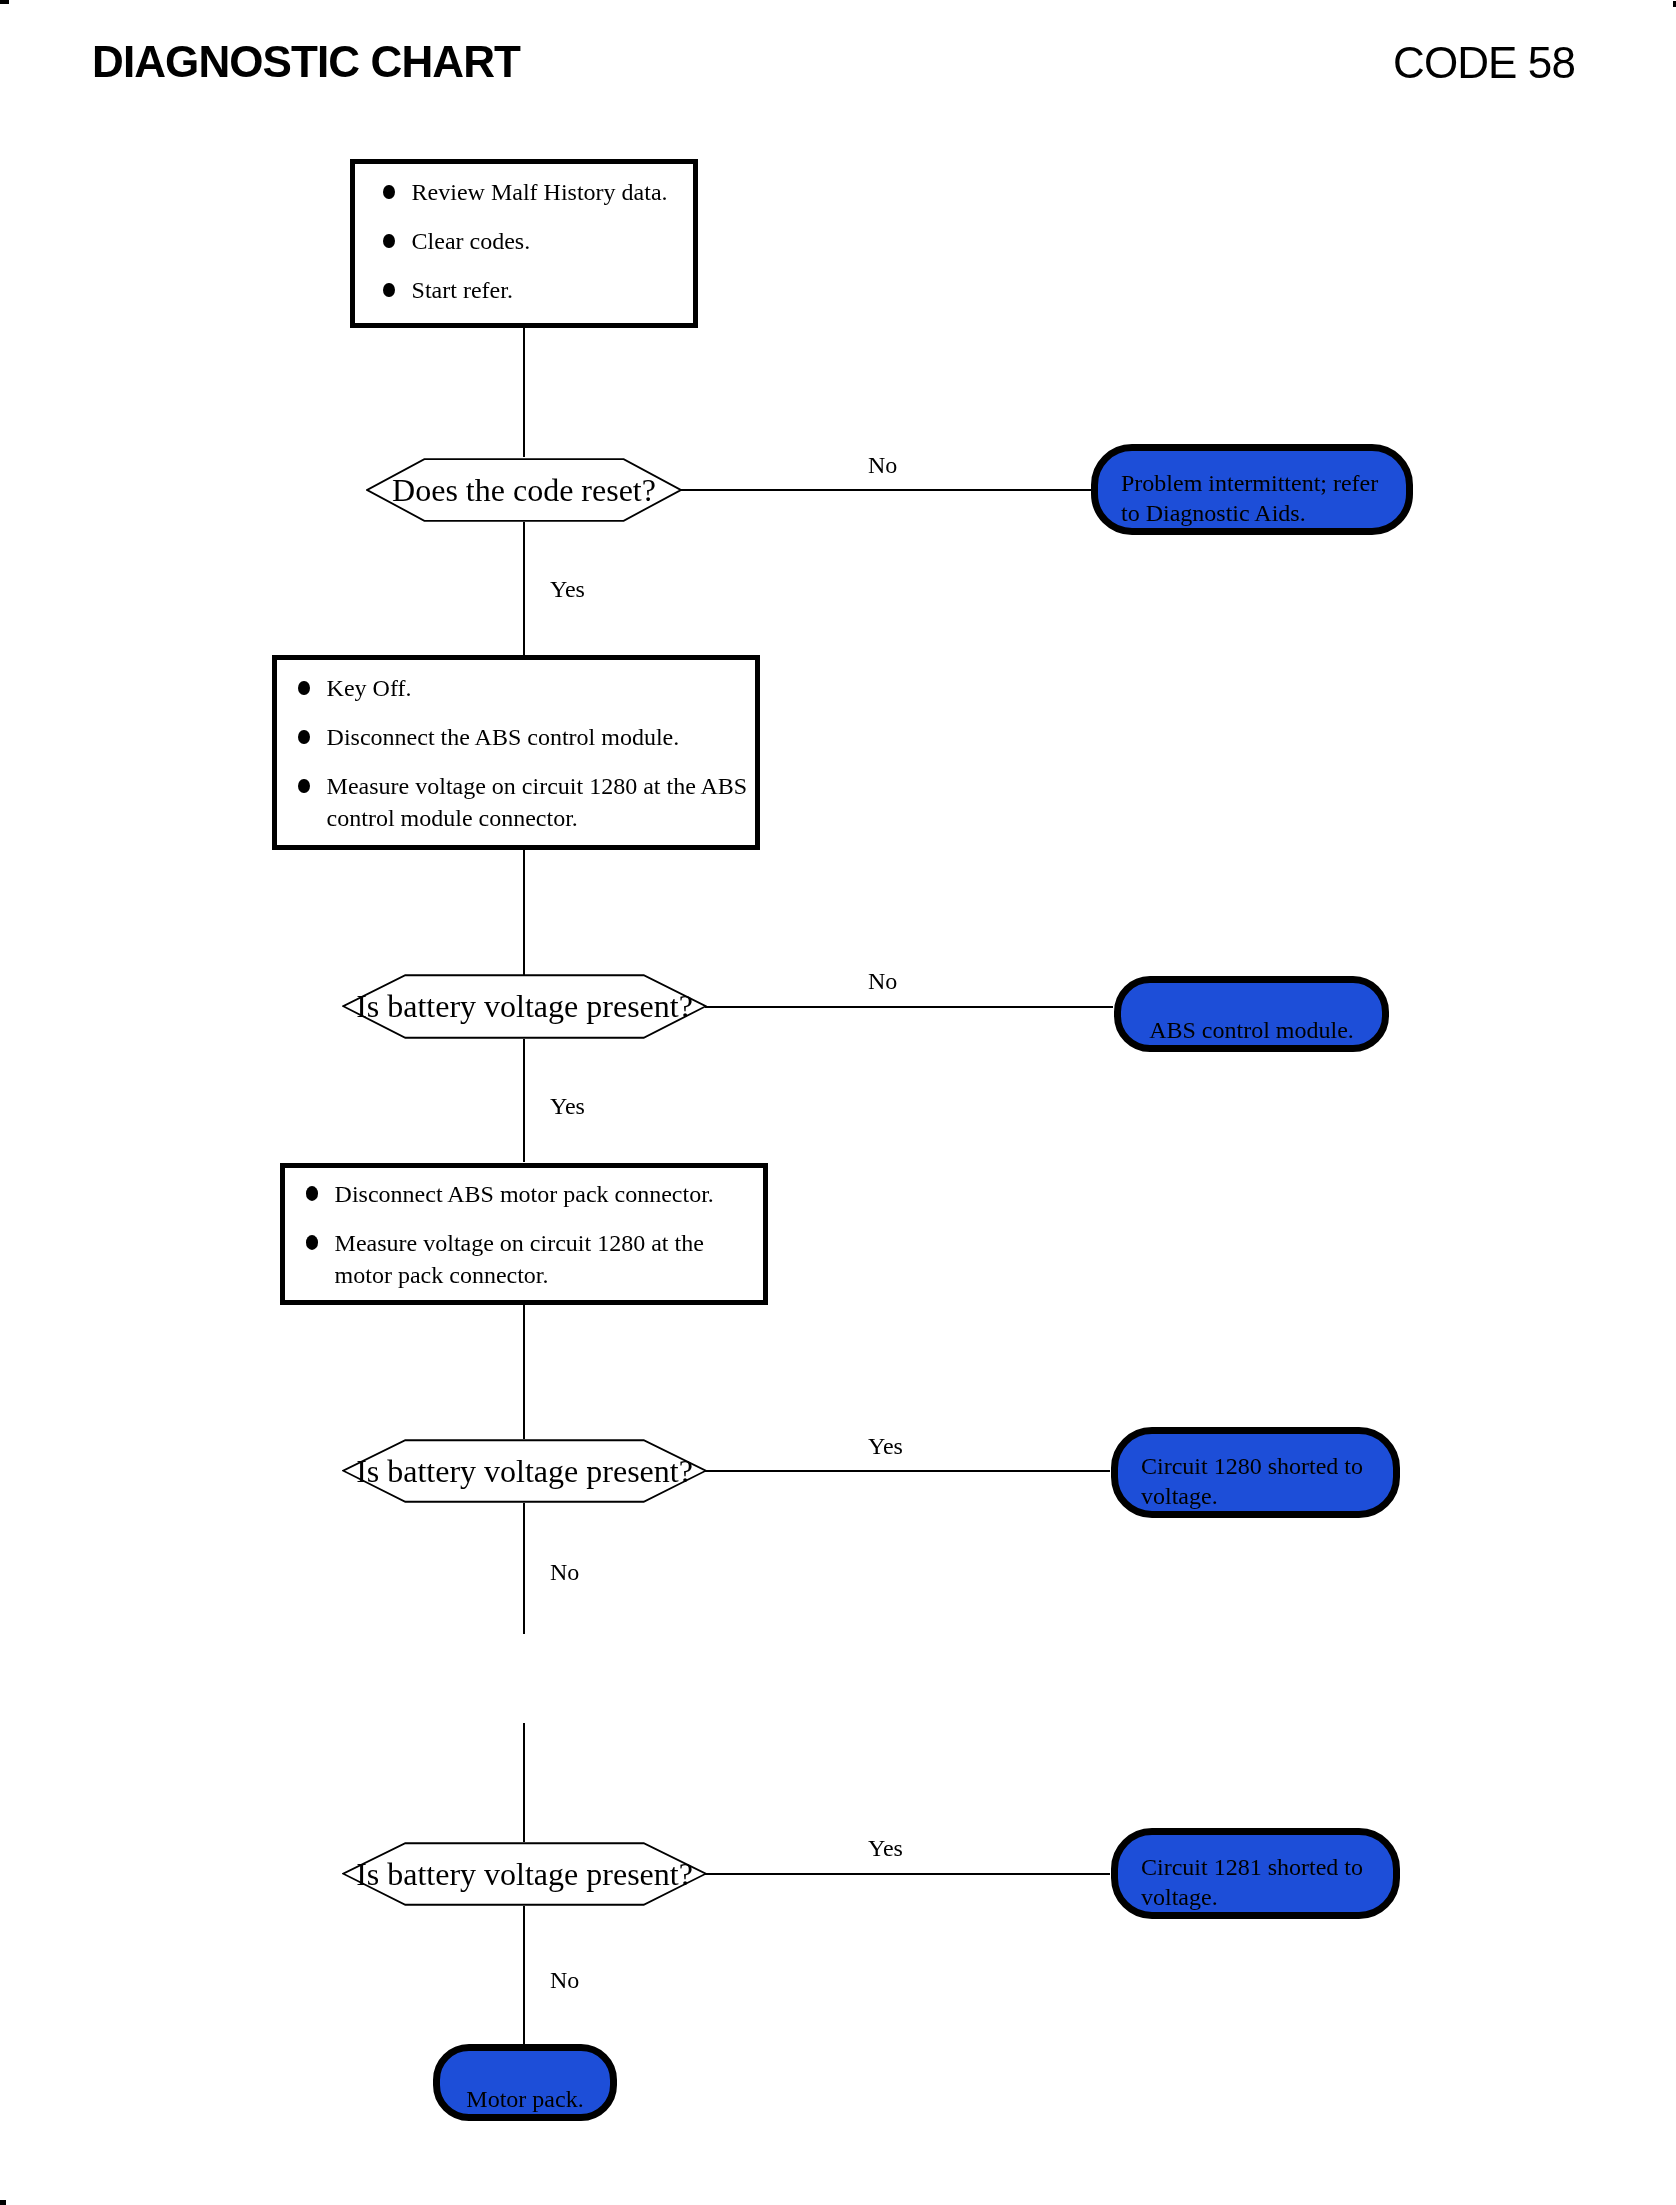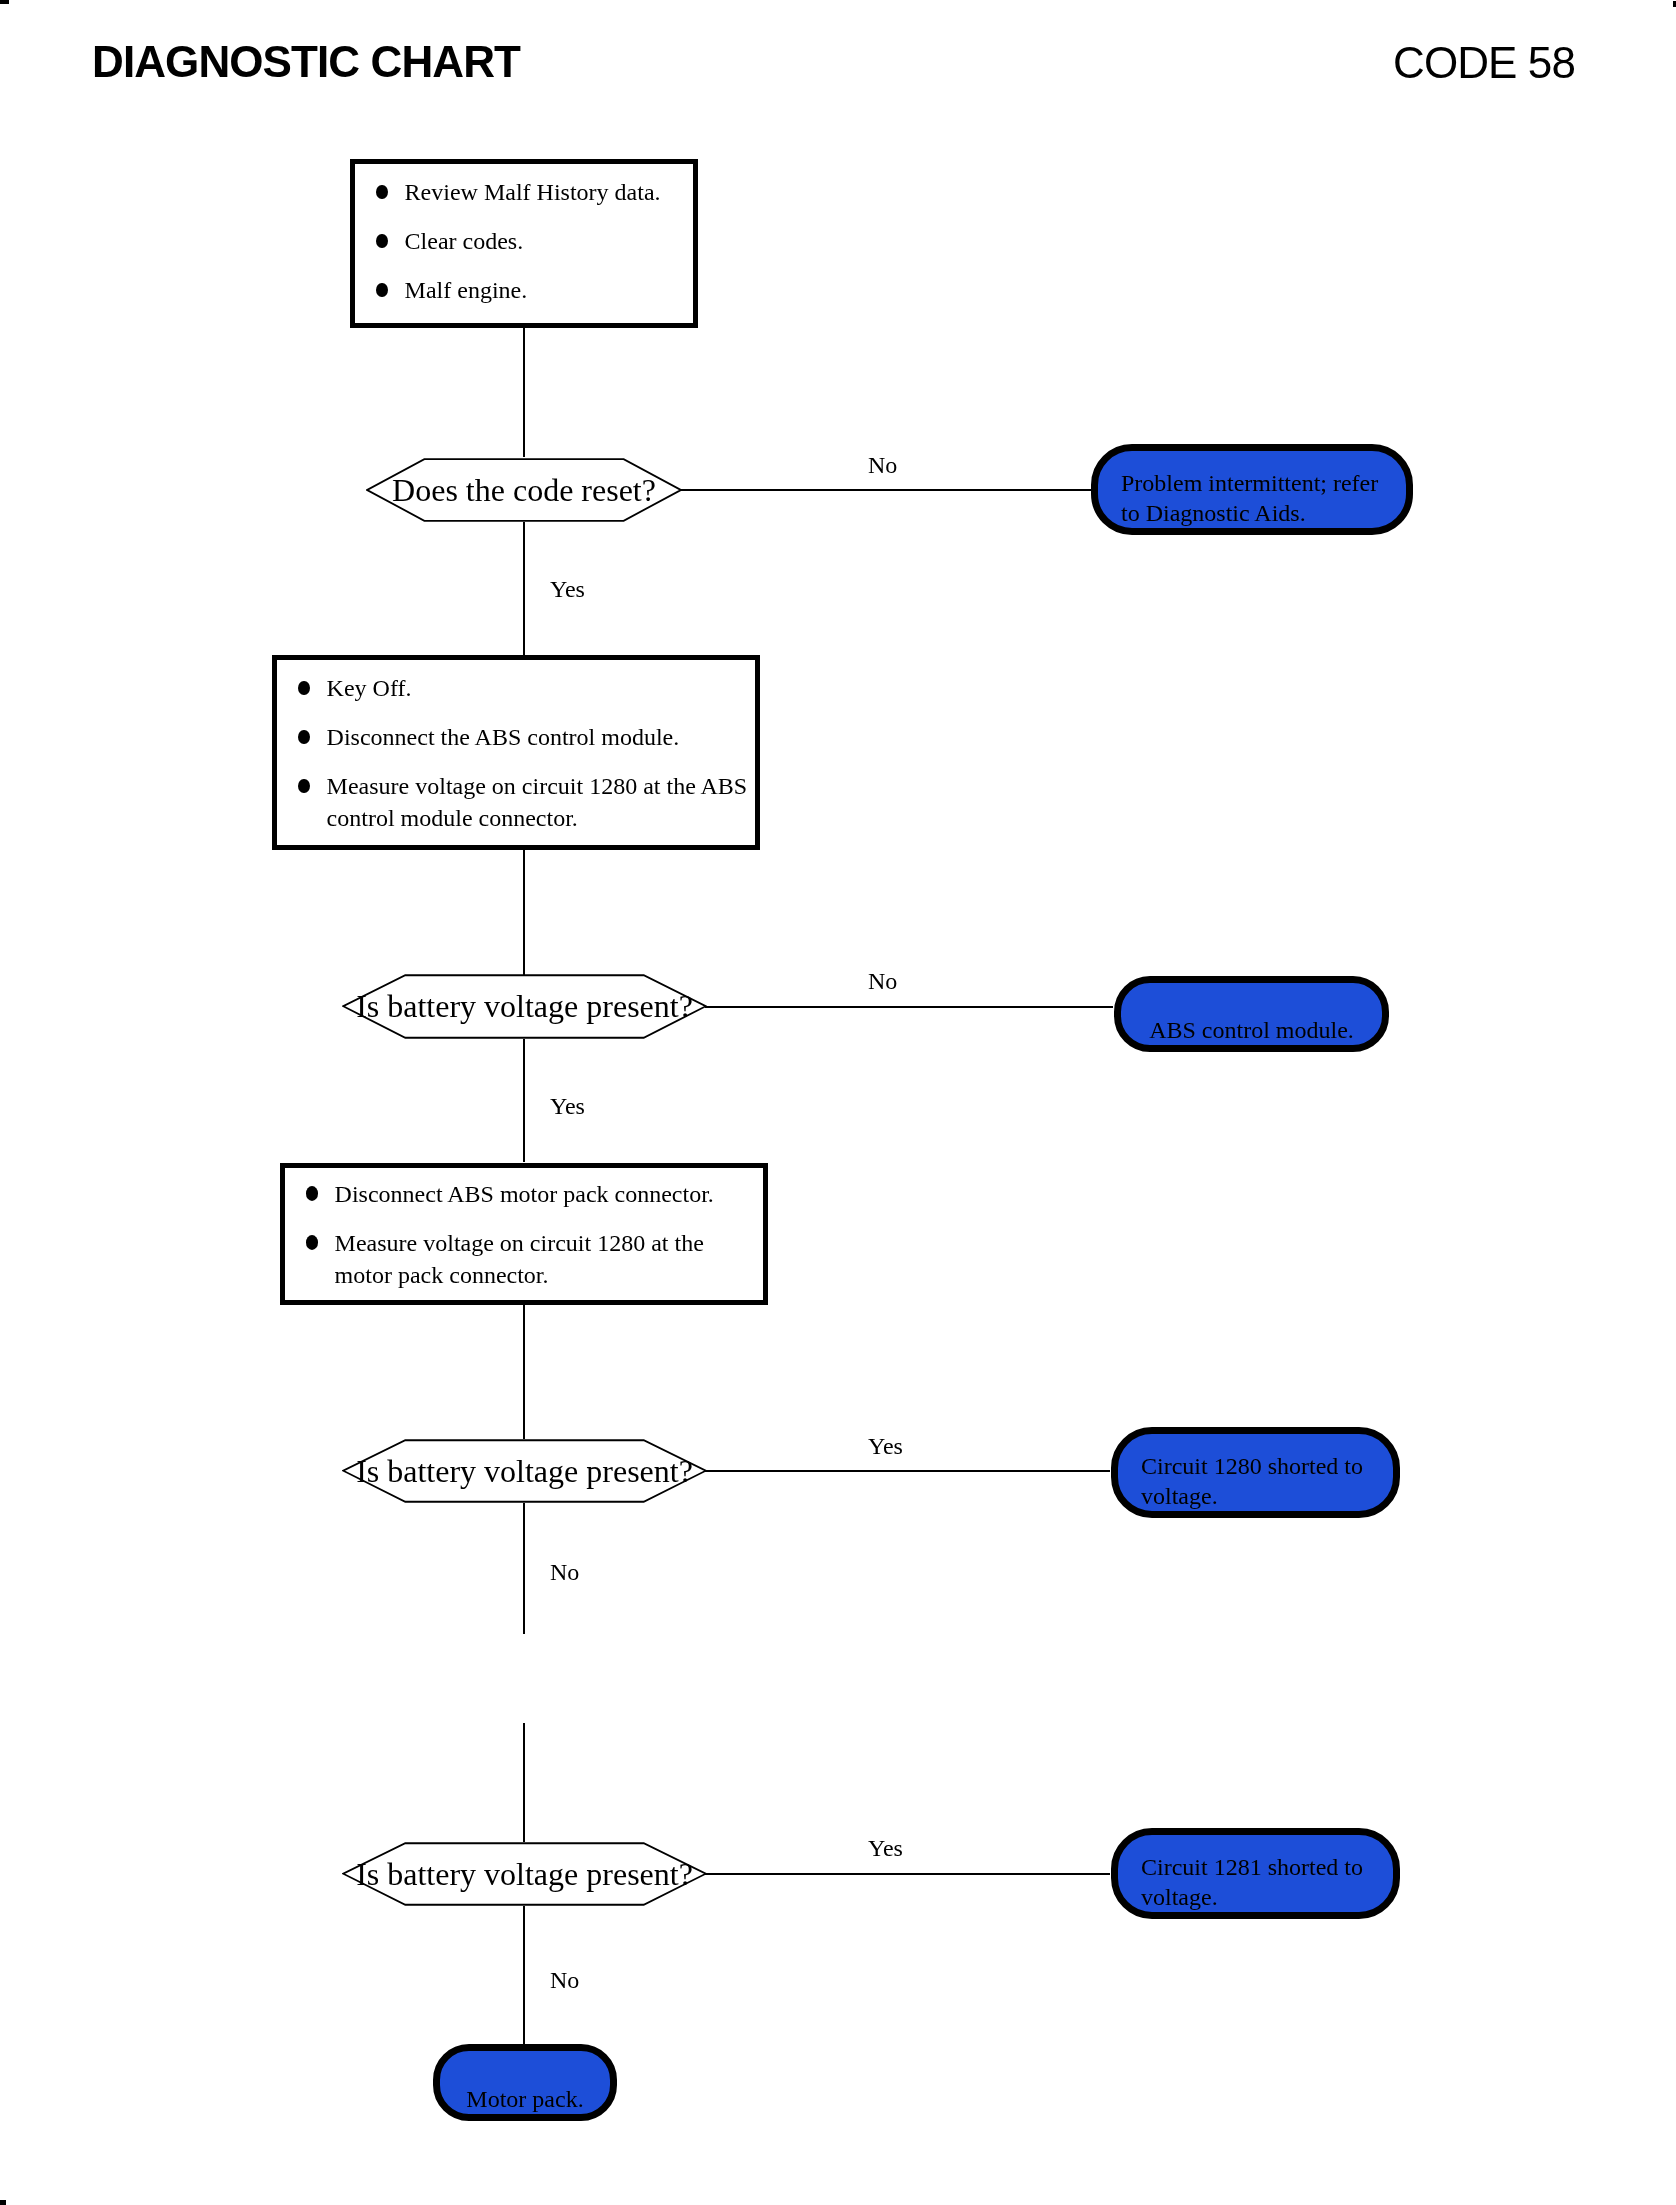--- a/index.html
+++ b/index.html
@@ -98,33 +98,33 @@
   <div class="vline" style="left:523px;top:1305px;height:134px;"></div>
   <div class="vline" style="left:523px;top:1503px;height:131px;"></div>
   <div class="vline" style="left:523px;top:1723px;height:119px;"></div>
   <div class="vline" style="left:523px;top:1906px;height:138px;"></div>
 
   <div class="hline" style="left:681px;top:489px;width:410px;"></div>
   <div class="hline" style="left:705px;top:1006px;width:408px;"></div>
   <div class="hline" style="left:705px;top:1470px;width:405px;"></div>
   <div class="hline" style="left:705px;top:1873px;width:405px;"></div>
 
-  <div class="pbox" style="left:350px;top:159px;width:348px;height:169px;">
+  <div class="pbox" style="left:350px;top:159px;width:348px;height:169px;padding-left:7px;">
     <ul class="blist">
       <li>
         <span class="bullet"></span>
         <span>Review Malf History data.</span>
       </li>
       <li>
         <span class="bullet"></span>
         <span>Clear codes.</span>
       </li>
       <li>
         <span class="bullet"></span>
-        <span>Malf engine.</span>
+        <span>Start refer.</span>
       </li>
     </ul>
   </div>
 
   <div class="decision" style="left:366px;top:458px;width:316px;height:64px;">
     <svg width="316" height="64" viewBox="0 0 520 106" preserveAspectRatio="none">
       <polygon points="96,2 424,2 518,53 424,104 96,104 2,53"></polygon>
     </svg>
     <div class="dtext">Does the code reset?</div>
   </div>

